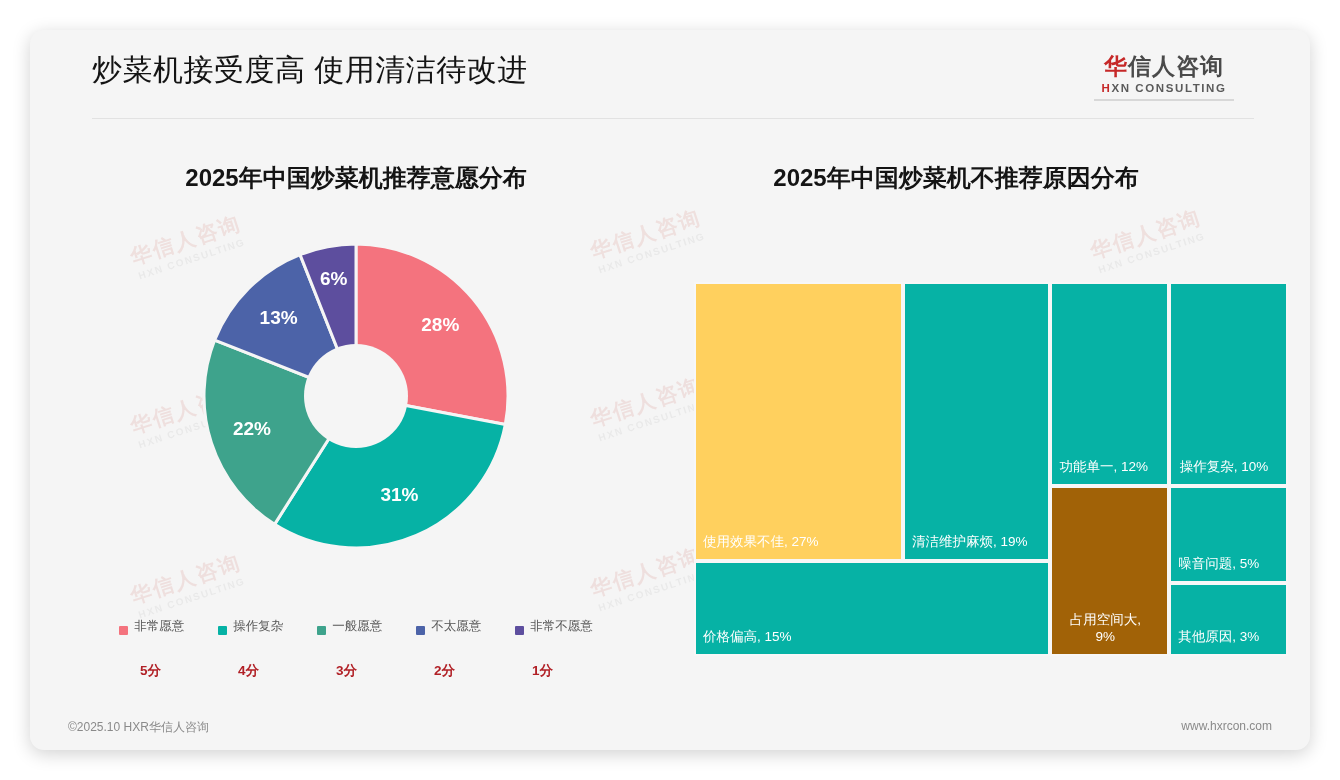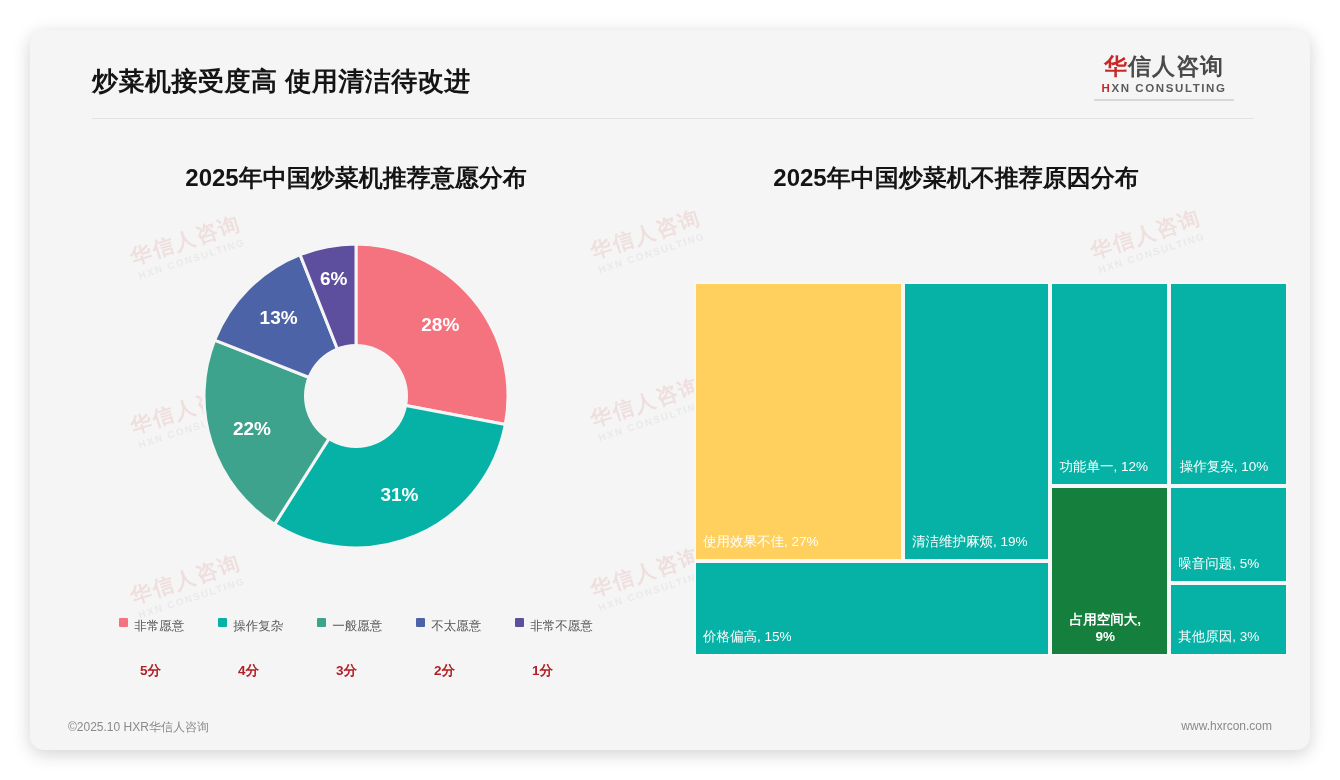--- a/index.html
+++ b/index.html
@@ -20,23 +20,23 @@
     overflow: hidden;
   }
 
   
   .header {
     position: absolute; left: 0; top: 0;
     width: 100%; height: 92px;
   }
   .header-title {
     position: absolute;
-    left: 62px; top: 34px;
-    font-size: 26px;
-    font-weight: bold;
+    left: 62px; top: 20px;
+    font-size: 30px;
+    font-weight: normal;
     color: #141414;
     letter-spacing: 0.5px;
     white-space: nowrap;
   }
   .header-rule {
     position: absolute;
     left: 62px; top: 88px;
     width: 1162px; height: 1px;
     background: #e2e2e2;
   }
@@ -109,21 +109,21 @@
     font-family: "Liberation Sans", sans-serif;
   }
 
   
   .legend {
     position: absolute;
     left: 0; top: 488px; width: 100%;
     display: flex; justify-content: center;
     gap: 34px;
   }
-  .legend-item { display: flex; align-items: flex-start; gap: 6px; }
+  .legend-item { display: flex; align-items: flex-end; gap: 6px; }
   .legend-swatch { width: 9px; height: 9px; border-radius: 1px; display: inline-block; }
   .legend-text { font-size: 12.5px; color: #555; white-space: nowrap; }
 
   .scores {
     position: absolute;
     left: 0; top: 532px; width: 100%;
     display: flex; justify-content: center;
     gap: 58px;
   }
   .score-item {
@@ -288,21 +288,21 @@
         </div>
         <div class="tm-cell" style="left: 0%; top: 74.5%; width: 60%; height: 25.5%; background: rgb(6, 178, 165);">
           <div class="tm-label">价格偏高, 15%</div>
         </div>
         <div class="tm-cell" style="left: 60%; top: 0%; width: 20%; height: 54.5%; background: rgb(6, 178, 165);">
           <div class="tm-label">功能单一, 12%</div>
         </div>
         <div class="tm-cell" style="left: 80%; top: 0%; width: 20%; height: 54.5%; background: rgb(6, 178, 165);">
           <div class="tm-label center">操作复杂, 10%</div>
         </div>
-        <div class="tm-cell" style="left: 60%; top: 54.5%; width: 20%; height: 45.5%; background: #15803d; font-weight: bold;">
+        <div class="tm-cell" style="left: 60%; top: 54.5%; width: 20%; height: 45.5%; background: #a16207;">
           <div class="tm-label center">占用空间大, 9%</div>
         </div>
         <div class="tm-cell" style="left: 80%; top: 54.5%; width: 20%; height: 26%; background: rgb(6, 178, 165);">
           <div class="tm-label">噪音问题, 5%</div>
         </div>
         <div class="tm-cell" style="left: 80%; top: 80.5%; width: 20%; height: 19.5%; background: rgb(6, 178, 165);">
           <div class="tm-label">其他原因, 3%</div>
         </div>
       </div>
   </div>

